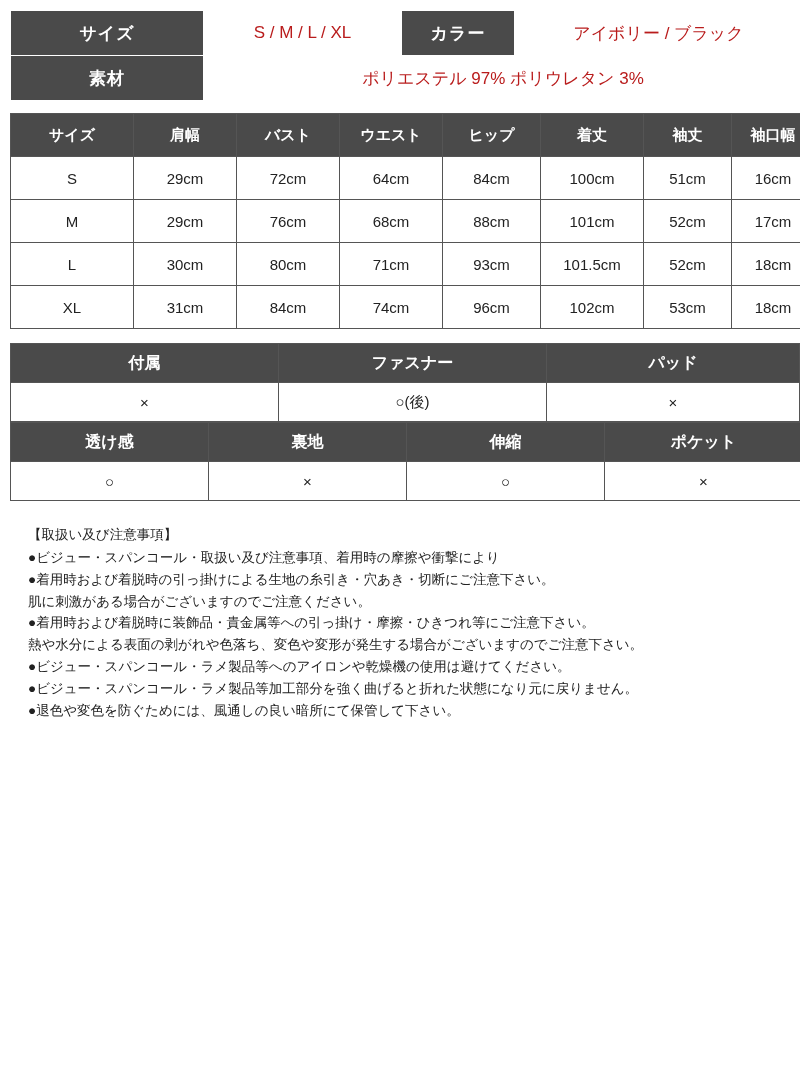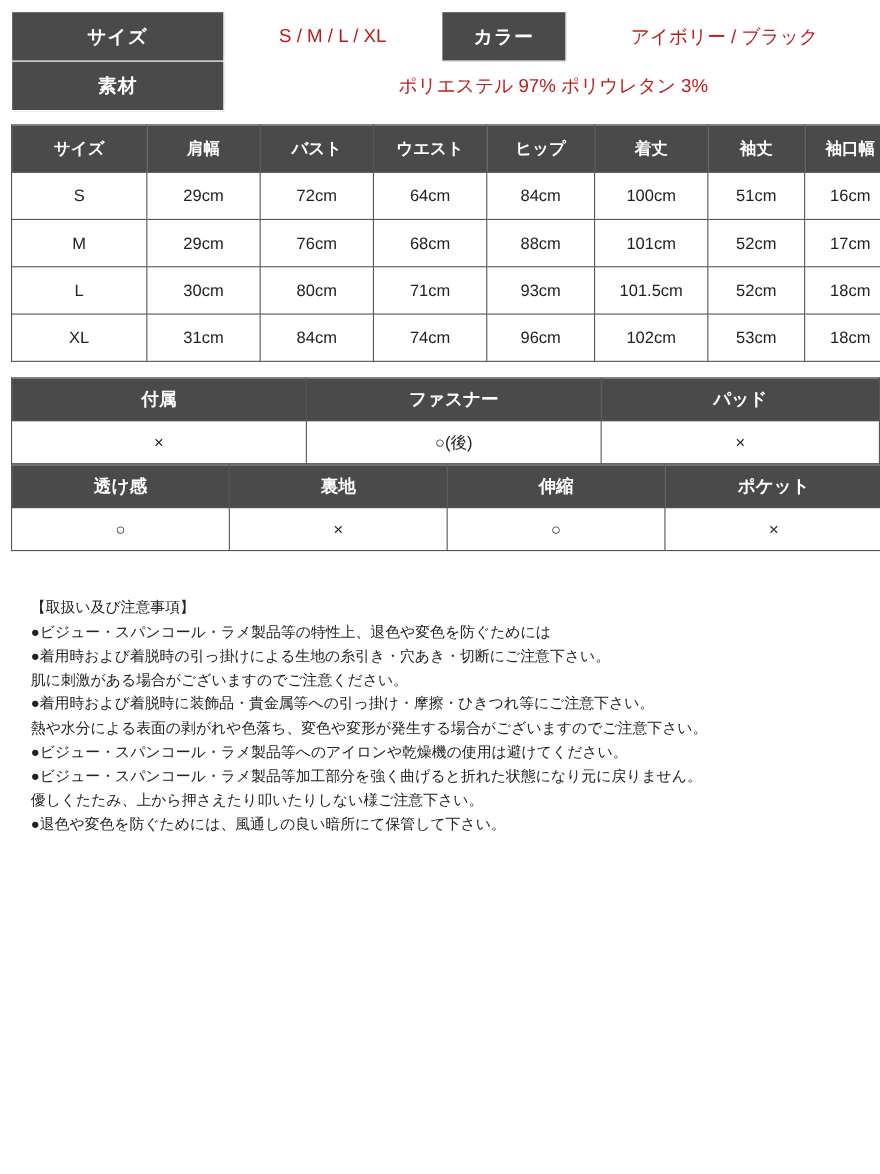--- a/index.html
+++ b/index.html
@@ -83,21 +83,21 @@
     background: #ffffff;
     color: #222222;
     font-size: 15px;
   }
   .detail-table.second {
     margin-top: 0;
     border-top: 0;
   }
   
   .notes {
-    margin-top: 40px;
+    margin-top: 23px;
     padding-left: 18px;
     font-size: 13.5px;
     line-height: 1.62;
     color: #222222;
   }
   .notes .line {
     white-space: pre;
   }
   .notes .title {
     margin-bottom: 1px;
@@ -211,24 +211,23 @@
         <td>○</td>
         <td>×</td>
         <td>○</td>
         <td>×</td>
       </tr>
     </tbody>
   </table>
 
   <div class="notes">
     <div class="line title">【取扱い及び注意事項】</div>
-    <div class="line">●ビジュー・スパンコール・ラメ製品等の特性上、退色や変色を防ぐためには</div>
+    <div class="line">●ビジュー・スパンコール・取扱い及び注意事項、着用時の摩擦や衝撃により</div>
     <div class="line">●着用時および着脱時の引っ掛けによる生地の糸引き・穴あき・切断にご注意下さい。</div>
     <div class="line">肌に刺激がある場合がございますのでご注意ください。</div>
     <div class="line">●着用時および着脱時に装飾品・貴金属等への引っ掛け・摩擦・ひきつれ等にご注意下さい。</div>
     <div class="line">熱や水分による表面の剥がれや色落ち、変色や変形が発生する場合がございますのでご注意下さい。</div>
     <div class="line">●ビジュー・スパンコール・ラメ製品等へのアイロンや乾燥機の使用は避けてください。</div>
     <div class="line">●ビジュー・スパンコール・ラメ製品等加工部分を強く曲げると折れた状態になり元に戻りません。</div>
-    <div class="line">優しくたたみ、上から押さえたり叩いたりしない様ご注意下さい。</div>
     <div class="line">●退色や変色を防ぐためには、風通しの良い暗所にて保管して下さい。</div>
   </div>
 
 </div>
 
 </body></html>

